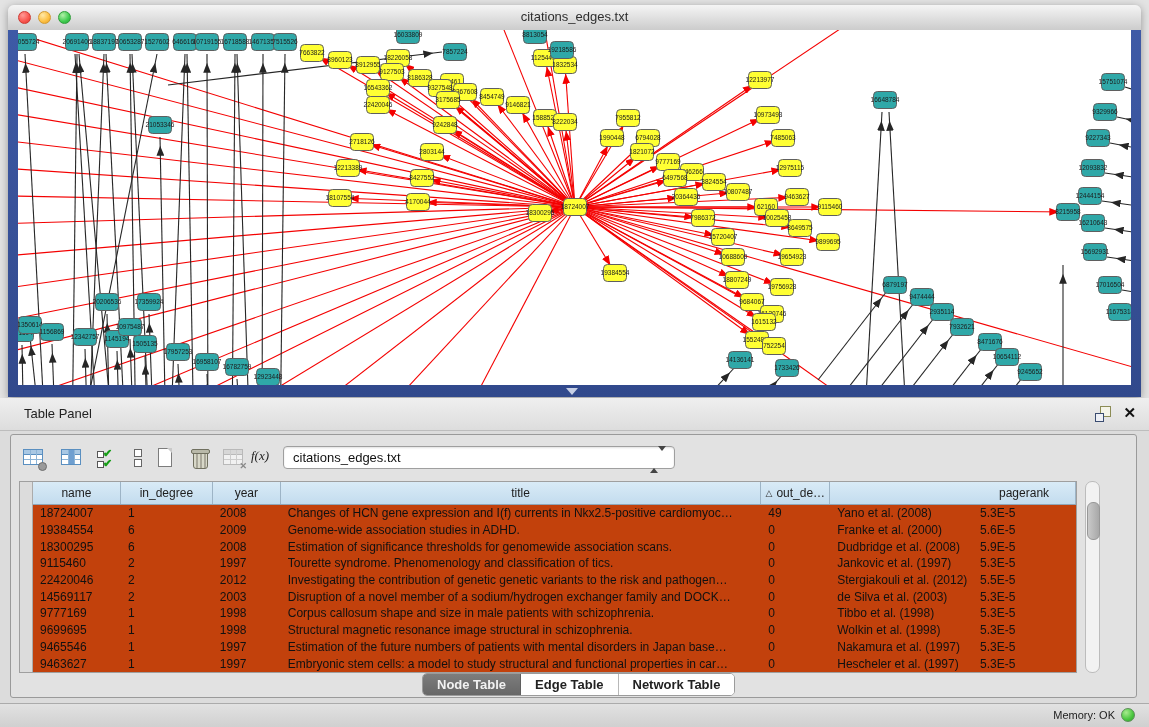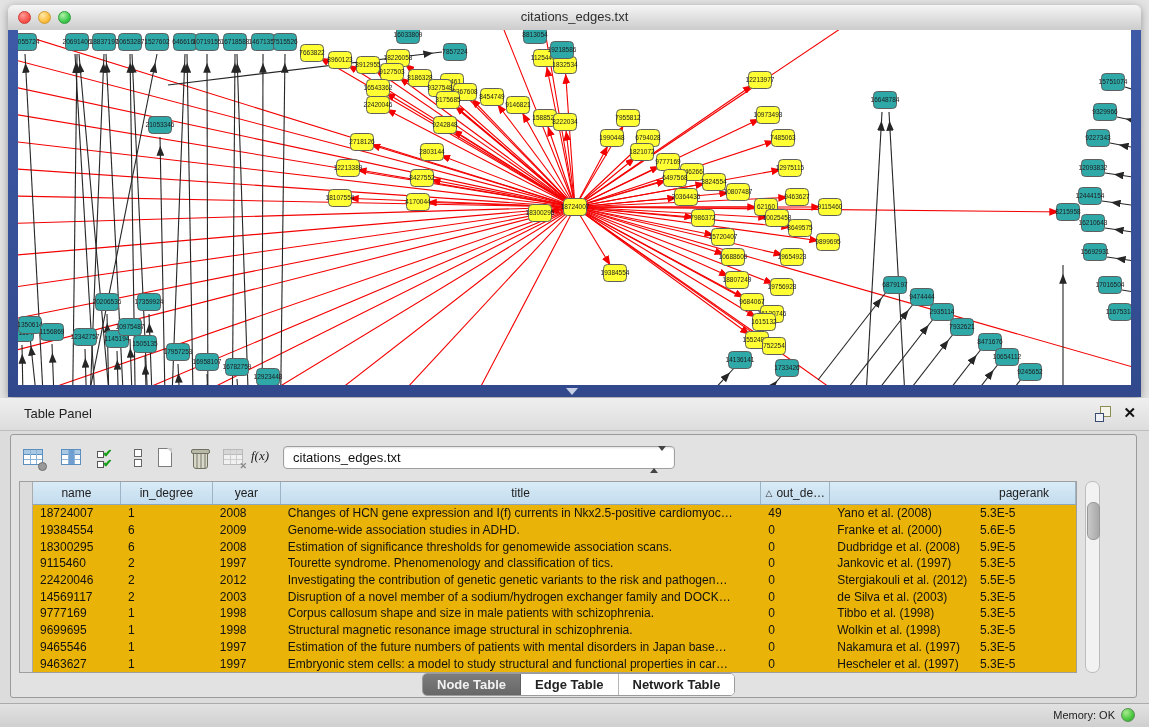--- a/index.html
+++ b/index.html
@@ -57,21 +57,21 @@
   .dis-x{position:absolute;right:0;bottom:0;font-size:9px;color:#888;font-weight:bold;}
   .fx-ic{position:absolute;top:13px;font-size:13px;color:#222;font-family:"Liberation Serif",serif;font-style:italic;}
 
   .combo{position:absolute;left:272px;top:11px;width:392px;height:23px;background:#fff;border:1px solid #9f9f9f;
     border-radius:4px;box-sizing:border-box;box-shadow:inset 0 1px 2px rgba(0,0,0,.12);}
   .combo .val{position:absolute;left:9px;top:3px;font-size:13px;color:#111;}
   .combo .arrows{position:absolute;right:8px;top:4px;}
   .combo .up{width:0;height:0;border-left:4px solid transparent;border-right:4px solid transparent;border-bottom:5px solid #444;margin-bottom:2px;}
   .combo .dn{width:0;height:0;border-left:4px solid transparent;border-right:4px solid transparent;border-top:5px solid #444;}
 
-  .tableview{position:absolute;left:8px;top:46px;width:1056px;height:190px;background:#eab308;border:1px solid #9f9f9f;box-sizing:content-box;overflow:hidden;}
+  .tableview{position:absolute;left:8px;top:46px;width:1056px;height:190px;background:#c2410c;border:1px solid #9f9f9f;box-sizing:content-box;overflow:hidden;}
   .gutter{position:absolute;left:0;top:0;bottom:0;width:12px;background:#dcdcdc;border-right:1px solid #ababab;z-index:3;}
   .thead{position:absolute;left:13px;top:0;right:0;height:22px;display:flex;
     background:linear-gradient(#d9ebf7,#c3dcee);border-bottom:1px solid #8fa6b8;}
   .th{box-sizing:border-box;border-right:1px solid #9db4c6;font-size:12px;color:#1c1c1c;
     display:flex;align-items:center;justify-content:center;overflow:hidden;white-space:nowrap;}
   .th .sort{font-size:9px;margin-right:4px;color:#333;}
   .tbody{position:absolute;left:13px;top:23px;right:0;bottom:0;}
   .tr{display:flex;height:16.7px;align-items:center;}
   .td{box-sizing:border-box;padding-left:7px;font-size:12px;color:#111;overflow:hidden;white-space:nowrap;}
 

